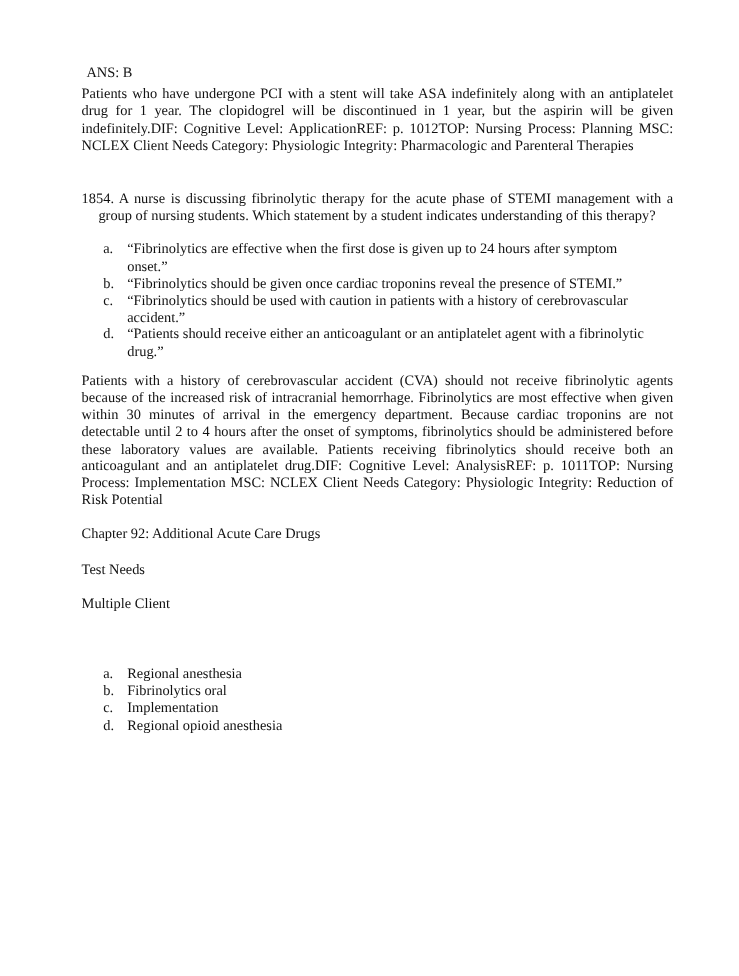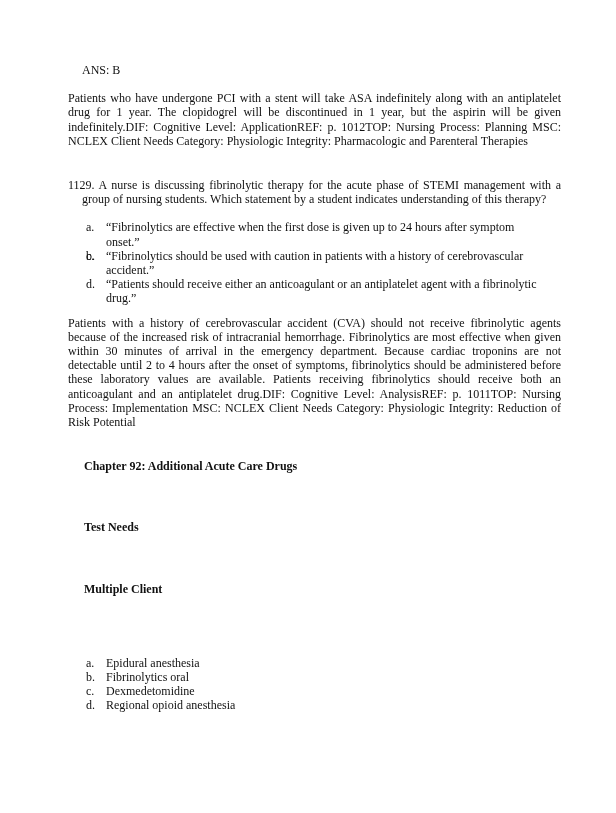--- a/index.html
+++ b/index.html
@@ -1,56 +1,56 @@
 <!DOCTYPE html>
 <html><head>
 <meta charset="utf-8">
 <style>
   html, body { margin:0; padding:0; background:#ffffff; }
   body { width:616px; height:813px; position:relative; overflow:hidden;
          font-family:"Liberation Serif", "DejaVu Serif", serif; color:#111; font-size:12px; line-height:14.2px; }
   .page { position:absolute; left:68px; top:49px; width:493px; }
   .just { text-align:justify; }
   .block { margin:0; }
-  .ans { margin:14px; }
+  .ans { margin:4px; }
   .question { margin:0; padding-left:14px; text-indent:-14px; text-align:justify; }
   .opts { margin:14px 0 0 0; padding:0; list-style:none; }
   .opts li { position:relative; padding-left:38px; margin:0; }
   .opts li .lbl { position:absolute; left:18px; }
-  .heading { font-weight:bold; margin:16px; }
+  .heading { font-weight:normal; margin:0; }
 </style>
 </head>
 <body>
 
 <div class="page">
 
   <p class="ans">ANS: B</p>
   <p class="block just">Patients who have undergone PCI with a stent will take ASA indefinitely along with an antiplatelet drug for 1 year. The clopidogrel will be discontinued in 1 year, but the aspirin will be given indefinitely.DIF: Cognitive Level: ApplicationREF: p. 1012TOP: Nursing Process: Planning MSC: NCLEX Client Needs Category: Physiologic Integrity: Pharmacologic and Parenteral Therapies</p>
 
   <div style="height:30px"></div>
 
-  <p class="question">1129. A nurse is discussing fibrinolytic therapy for the acute phase of STEMI management with a group of nursing students. Which statement by a student indicates understanding of this therapy?</p>
+  <p class="question">1854. A nurse is discussing fibrinolytic therapy for the acute phase of STEMI management with a group of nursing students. Which statement by a student indicates understanding of this therapy?</p>
   <ul class="opts" style="padding-right:20px;">
     <li><span class="lbl">a.</span><span>“Fibrinolytics are effective when the first dose is given up to 24 hours after symptom onset.”</span></li>
-    <li><span class="lbl">b.</span></li>
+    <li><span class="lbl">b.</span><span>“Fibrinolytics should be given once cardiac troponins reveal the presence of STEMI.”</span></li>
     <li><span class="lbl">c.</span><span>“Fibrinolytics should be used with caution in patients with a history of cerebrovascular accident.”</span></li>
     <li><span class="lbl">d.</span><span>“Patients should receive either an anticoagulant or an antiplatelet agent with a fibrinolytic drug.”</span></li>
   </ul>
 
   <div style="height:10px"></div>
   <p class="block just">Patients with a history of cerebrovascular accident (CVA) should not receive fibrinolytic agents because of the increased risk of intracranial hemorrhage. Fibrinolytics are most effective when given within 30 minutes of arrival in the emergency department. Because cardiac troponins are not detectable until 2 to 4 hours after the onset of symptoms, fibrinolytics should be administered before these laboratory values are available. Patients receiving fibrinolytics should receive both an anticoagulant and an antiplatelet drug.DIF: Cognitive Level: AnalysisREF: p. 1011TOP: Nursing Process: Implementation MSC: NCLEX Client Needs Category: Physiologic Integrity: Reduction of Risk Potential</p>
 
   <div style="height:14px"></div>
   <p class="heading">Chapter 92: Additional Acute Care Drugs</p>
   <div style="height:15px"></div>
   <p class="heading">Test Needs</p>
   <div style="height:15px"></div>
   <p class="heading">Multiple Client</p>
 
   <div style="height:30px"></div>
   <ul class="opts">
-    <li><span class="lbl">a.</span><span>Epidural anesthesia</span></li>
+    <li><span class="lbl">a.</span><span>Regional anesthesia</span></li>
     <li><span class="lbl">b.</span><span>Fibrinolytics oral</span></li>
-    <li><span class="lbl">c.</span><span>Dexmedetomidine</span></li>
+    <li><span class="lbl">c.</span><span>Implementation</span></li>
     <li><span class="lbl">d.</span><span>Regional opioid anesthesia</span></li>
   </ul>
 
 </div>
 
 </body></html>

